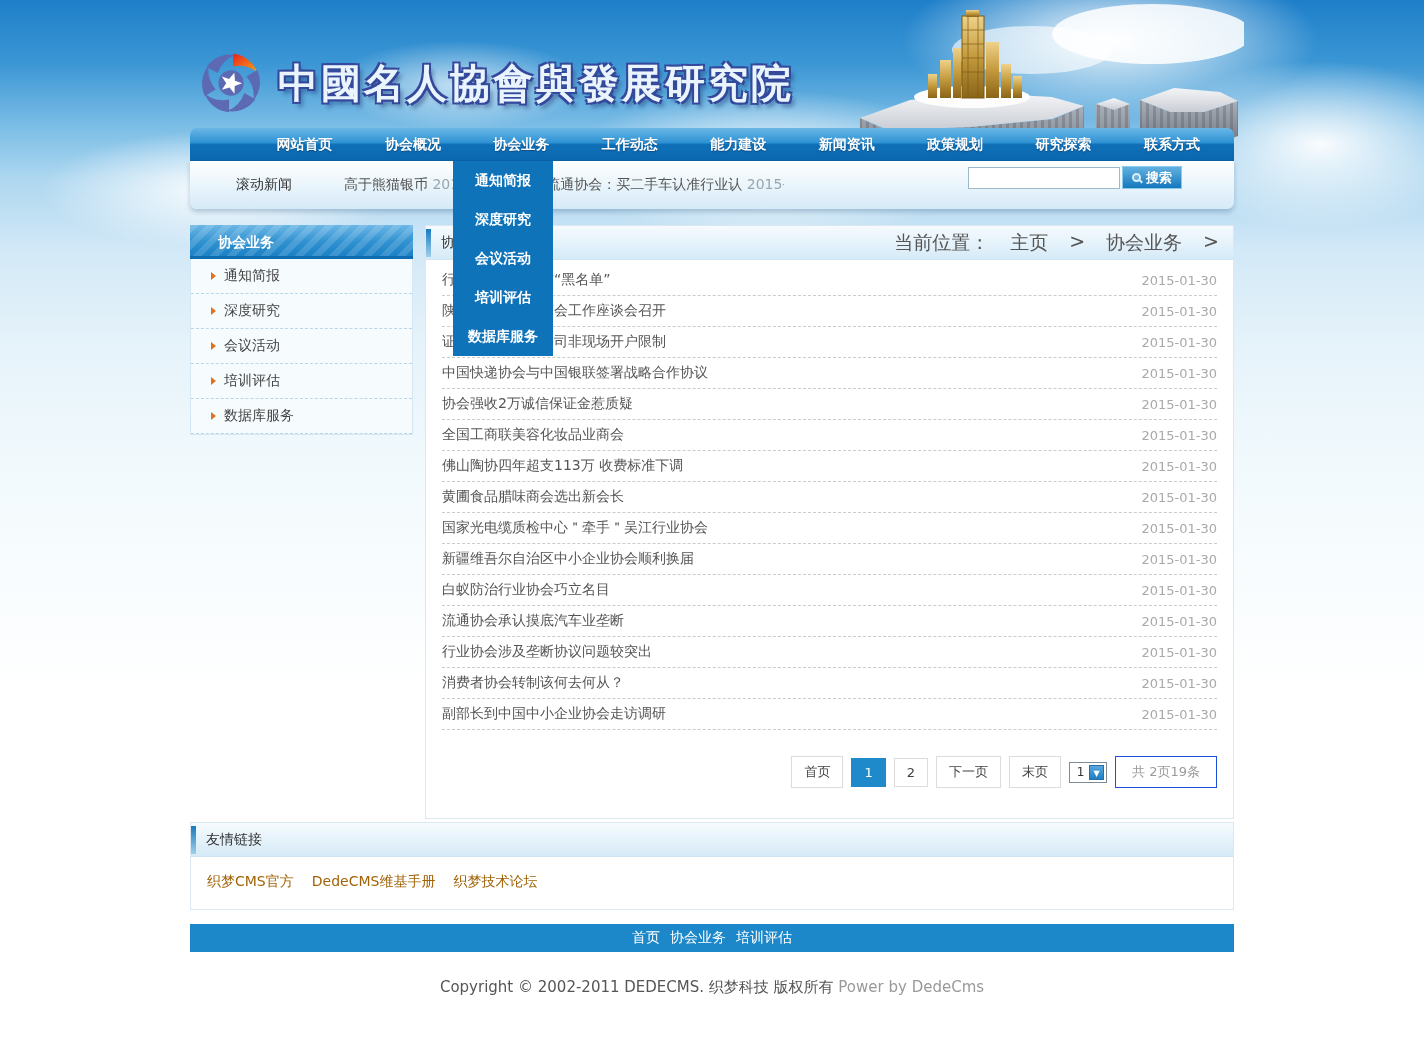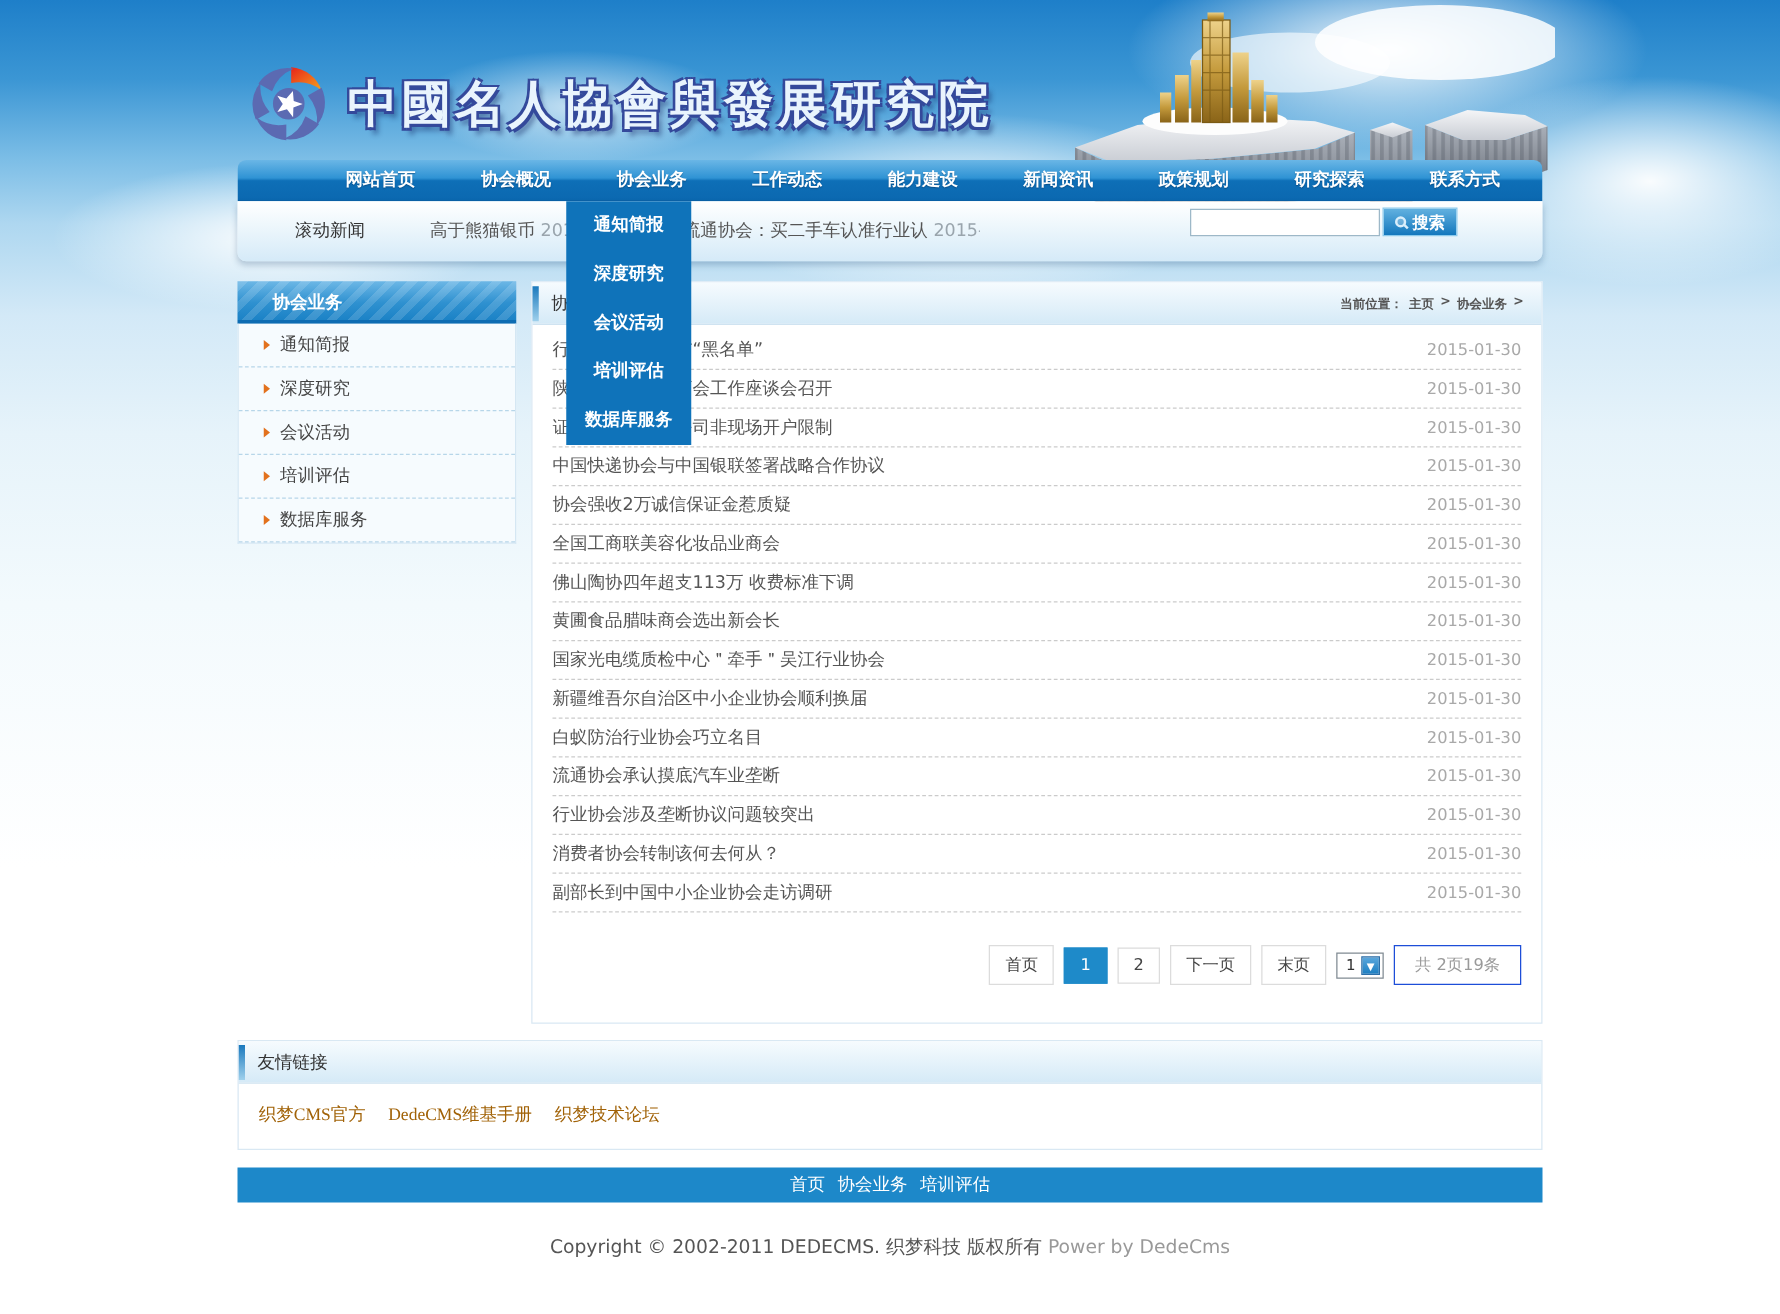--- a/index.html
+++ b/index.html
@@ -45,21 +45,21 @@
   }
   .newsbar {
     height:48px; background:linear-gradient(180deg,#ffffff 0%,#eef7fc 40%,#d5eaf8 100%);
     border-radius:0 0 7px 7px; box-shadow:0 3px 5px rgba(50,90,130,.3);
     display:flex; align-items:center; position:relative; font-size:14px;
   }
   .news-label { margin-left:46px; color:#333; }
   .ticker { margin-left:52px; width:440px; overflow:hidden; white-space:nowrap; color:#555; }
   .ticker a { color:#555; }
   .tick-muted { color:#9aa5ad; }
-  .searchbox { position:absolute; right:68px; top:5px; display:flex; align-items:center; }
+  .searchbox { position:absolute; right:52px; top:5px; display:flex; align-items:center; }
   .sinput { width:152px; height:22px; border:1px solid #9db8c8; padding:0 5px; font-size:13px; background:#fff; }
   .sbtn {
     margin-left:2px; height:23px; padding:0 9px; display:flex; align-items:center; gap:5px;
     background:linear-gradient(180deg,#62b1e0,#1478bd); border:1px solid #8ccaec; color:#fff; font-size:13px; font-weight:bold;
   }
   .mag { width:9px; height:9px; border:2px solid #d9eefb; border-radius:50%; position:relative; display:inline-block; background:rgba(255,255,255,.25); }
   .mag::after { content:""; position:absolute; width:5px; height:2px; background:#d9eefb; transform:rotate(45deg); right:-4px; bottom:-2px; }
 
   .dropdown { position:absolute; left:263px; top:33px; width:100px; background:#0f73ba; z-index:60; }
   .dropdown a { display:block; height:39px; line-height:39px; text-align:center; color:#fff; font-weight:bold; font-size:14px; }
@@ -80,37 +80,37 @@
   }
   .tri { width:0; height:0; border-left:5px solid #e2711d; border-top:4px solid transparent; border-bottom:4px solid transparent; margin-right:8px; }
 
   .content { flex:1; margin-left:12px; border:1px solid #d9e8f3; background:#fff; padding-bottom:30px; }
   .content-head, .links-head {
     height:34px; background:linear-gradient(180deg,#f6fbfe,#d5eaf7);
     border-bottom:1px solid #cfe3f1; display:flex; align-items:center;
   }
   .accent { width:5px; height:28px; margin-right:10px; background:linear-gradient(180deg,#1a79bd,#9fd0ec); }
   .panel-title { font-size:14px; color:#333; }
-  .crumbs { margin-left:auto; padding-right:14px; font-size:10px; color:#555; display:flex; gap:5px;font-weight:bold; }
+  .crumbs { margin-left:auto; padding-right:14px; font-size:19px; color:#555; display:flex; gap:21px; }
   .crumbs a { color:#555; }
 
   .articles { list-style:none; margin:5px 16px 0; padding:0; }
   .art { display:flex; align-items:center; height:31px; border-bottom:1px dashed #cbcbcb; font-size:14px; overflow:hidden; }
   .art .t { color:#555; white-space:nowrap; }
   .art .d { margin-left:auto; color:#a9a9a9; font-size:13px; flex:none; }
 
   .pagination { margin:26px 16px 0; display:flex; justify-content:flex-end; align-items:center; gap:8px; font-size:13px; }
   .pg { border:1px solid #dcdcdc; padding:6px 12px; color:#444; background:#fff; }
   .pg.active { background:#1e8ac9; border-color:#1e8ac9; color:#fff; }
   .pgselect { border:1px solid #808a92; background:#fff; display:inline-flex; align-items:center; padding:2px; }
   .pgselect .val { width:17px; text-align:center; font-size:12px; color:#333; }
   .pgselect .arr { width:15px; height:15px; background:linear-gradient(#5aa7dc,#1d7fc2); color:#fff; font-size:8px; line-height:15px; text-align:center; border:1px solid #2a6ea8; }
   .pg-info { border:1px solid #1d4ed8; padding:6px 16px; color:#9a9a9a; }
 
-  .links-box { margin-top:13px; border:1px solid #d9e8f3; background:#fff;font-family:Liberation Serif, serif; }
+  .links-box { margin-top:3px; border:1px solid #d9e8f3; background:#fff; }
   .links-row { padding:16px 16px 18px; display:flex; gap:18px; font-size:14px; }
   .links-row a { color:#a16207; }
 
   .footer-bar { margin-top:14px; height:28px; background:#1d88c9; display:flex; justify-content:center; align-items:center; gap:10px; }
   .footer-bar a { color:#fff; font-size:14px; }
 
   .copyright { margin-top:26px; text-align:center; font-size:15px; color:#555; }
   .copyright .muted { color:#999; }
 </style>
 </head>

